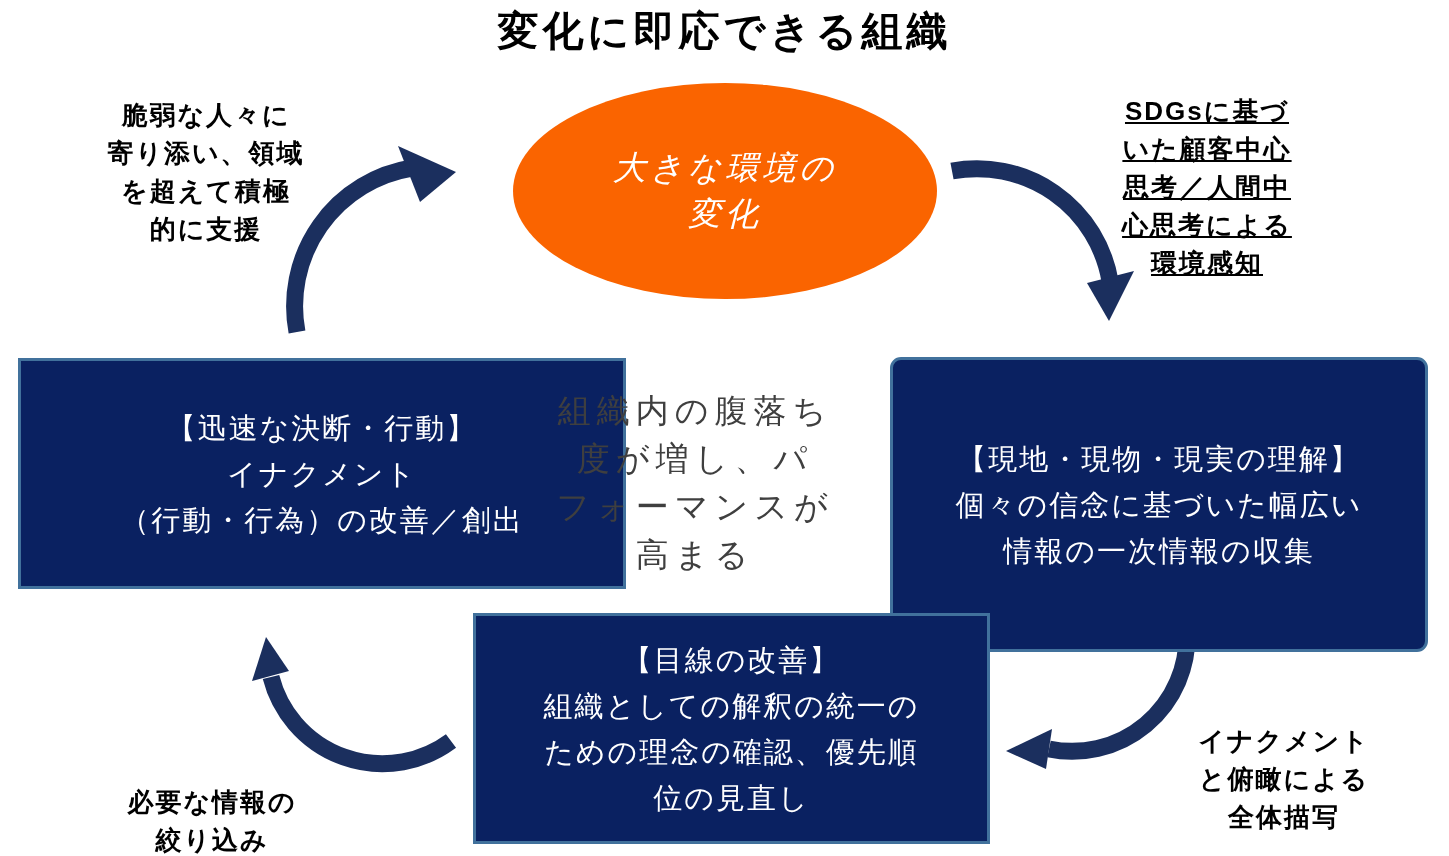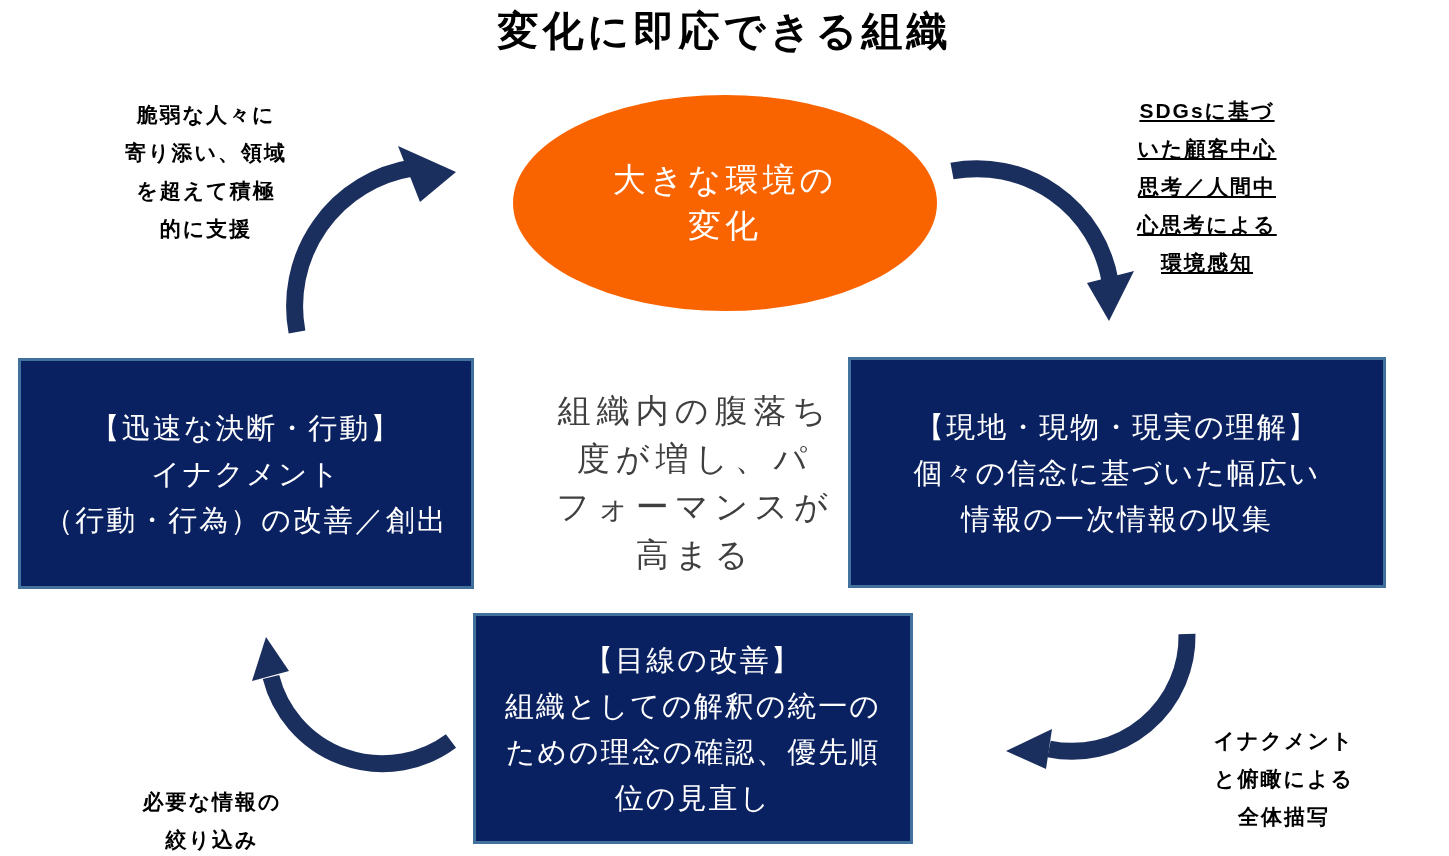--- a/index.html
+++ b/index.html
@@ -9,47 +9,47 @@
   }
   .title{
     position:absolute;top:4px;left:0;right:0;margin:0;
     text-align:center;font-size:41px;font-weight:700;letter-spacing:4px;color:#000;
   }
   .arrows-svg{position:absolute;left:0;top:0;width:1449px;height:856px;}
   .arrow{color:var(--arrow-navy,#1b2f5e);}
   .arrow path{stroke:currentColor;stroke-width:17;fill:none;}
   .arrow polygon{fill:currentColor;}
   .ellipse{
-    position:absolute;left:513px;top:95px;width:424px;height:216px;border-radius:50%;
+    position:absolute;left:513px;top:83px;width:424px;height:216px;border-radius:50%;
     background:var(--orange,#fa6400);
     display:flex;align-items:center;justify-content:center;text-align:center;
-    color:#fff;font-size:33px;line-height:46px;letter-spacing:4px;white-space:pre-line;
+    color:#fff;font-size:33px;line-height:46px;letter-spacing:4px;white-space:pre-line;font-style:italic;
   }
   .note{
     position:absolute;white-space:pre-line;text-align:center;
-    font-weight:700;font-size:21px;line-height:38px;letter-spacing:2px;color:var(--text-black,#000);
+    font-weight:700;font-size:26px;line-height:38px;letter-spacing:2px;color:var(--text-black,#000);
   }
   .note.tl{left:46px;top:96px;width:320px;}
   .note.tr{left:1047px;top:92px;width:320px;text-decoration:underline;}
   .note.bl{left:52px;top:783px;width:320px;}
   .note.br{left:1124px;top:722px;width:320px;}
   .note.mid{
     left:530px;top:387px;width:330px;
     font-weight:300;font-size:33px;line-height:48px;letter-spacing:6px;
     color:var(--center-gray,#3f3f3f);
   }
   .box{
     position:absolute;box-sizing:border-box;
     background:var(--navy,#0a2161);border:3px solid var(--box-border,#41719c);
     display:flex;align-items:center;justify-content:center;text-align:center;
     color:#fff;font-size:29px;line-height:46px;letter-spacing:2px;white-space:pre-line;
   }
-  .box.left{left:18px;top:358px;width:456px;height:231px;}
-  .box.right{left:848px;top:357px;width:538px;height:231px;}
-  .box.bottom{left:473px;top:613px;width:440px;height:231px;}
+  .box.left{left:18px;top:358px;width:608px;height:231px;}
+  .box.right{left:890px;top:357px;width:538px;height:295px;border-radius:11px;}
+  .box.bottom{left:473px;top:613px;width:517px;height:231px;}
 </style>
 </head>
 <body>
 
 <div class="canvas">
 
   <h1 class="title">変化に即応できる組織</h1>
 
   <svg class="arrows-svg" viewBox="0 0 1449 856" xmlns="http://www.w3.org/2000/svg" aria-hidden="true">
     <g class="arrow">

